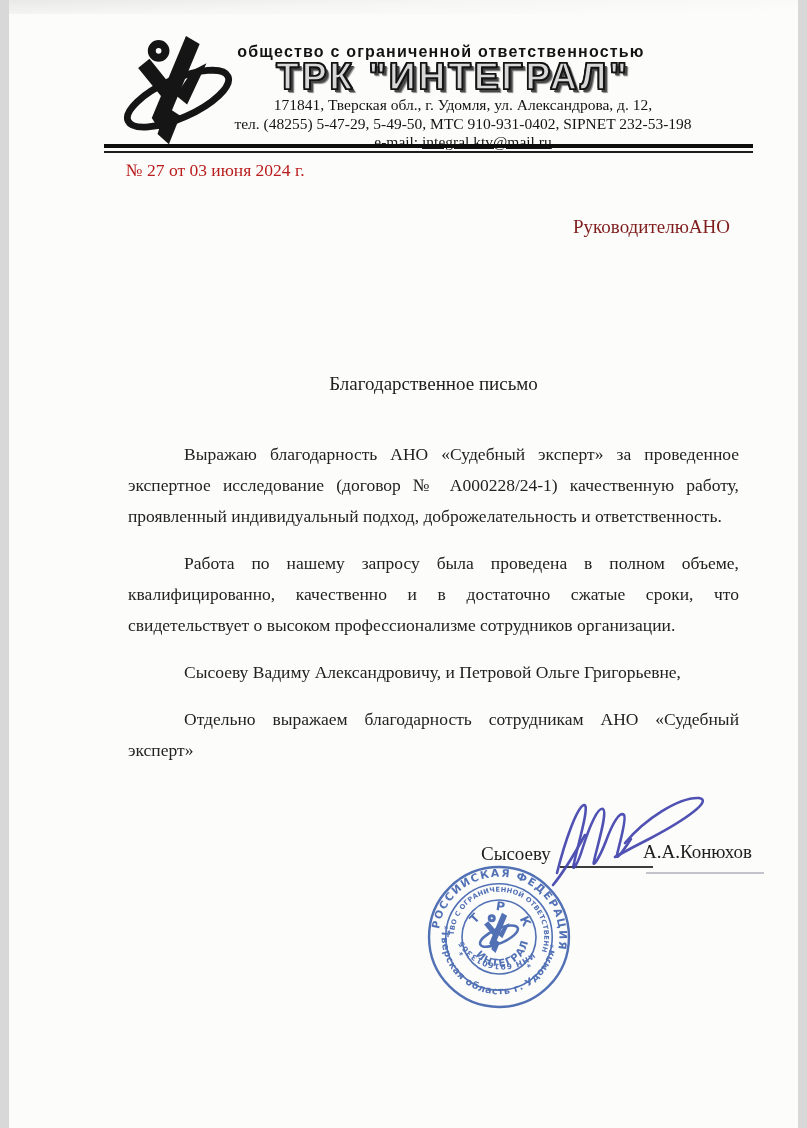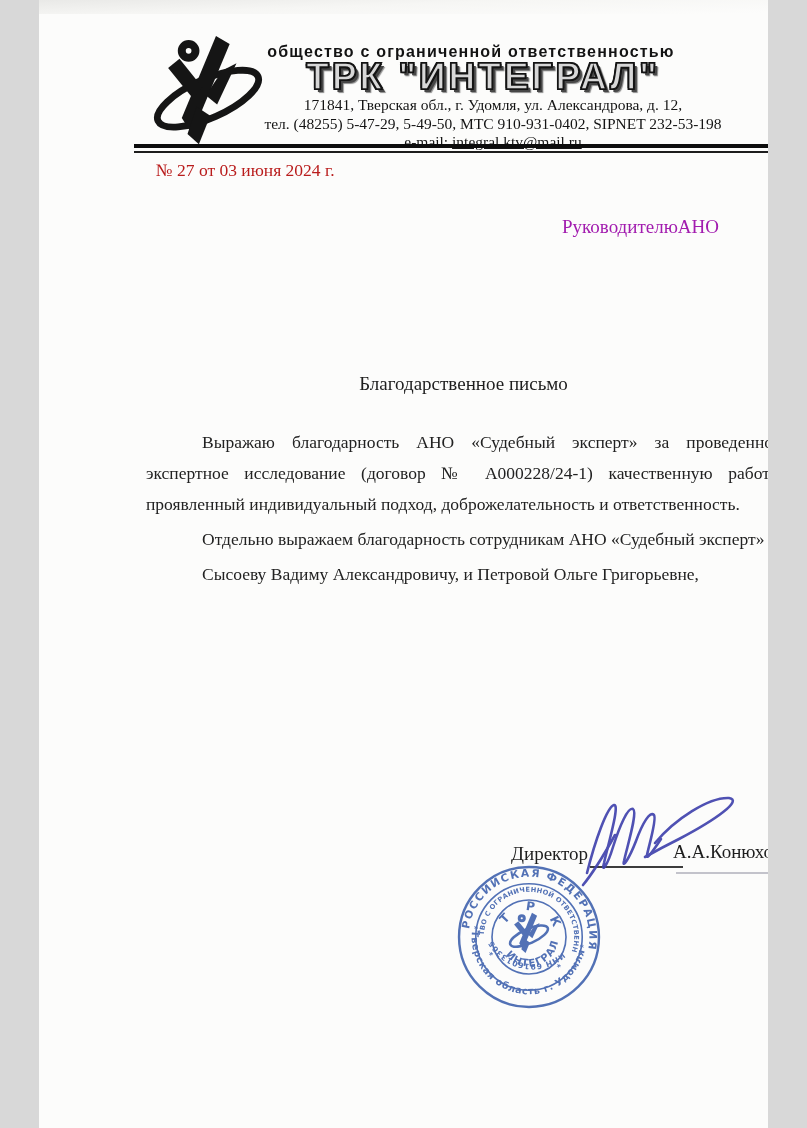--- a/index.html
+++ b/index.html
@@ -1,19 +1,19 @@
 <!DOCTYPE html>
 <html><head>
 <meta charset="utf-8">
 <style>
   html,body { margin:0; padding:0; background:#d8d8d8; }
   .page {
-    position:relative; width:709px; height:1128px; margin:0 auto;
+    position:relative; width:789px; height:1128px; margin:0 auto;
     background:#fcfcfb; overflow:hidden;
-    font-family:"Liberation Serif", serif; color:#1e1e1e;padding-left:20px;
+    font-family:"Liberation Serif", serif; color:#1e1e1e;
   }
   .scan-edge {
     position:absolute; left:0; top:0; width:807px; height:14px;
     background:linear-gradient(178deg, #e9e9e7 0%, #f6f6f4 40%, #fcfcfb 90%);
   }
   
   .lh-logo { position:absolute; left:112px; top:36px; width:114px; height:114px; color:#151515; }
   .org-type {
     position:absolute; left:206px; top:43px; width:452px; text-align:center;
     font-family:"Liberation Sans", sans-serif; font-weight:bold;
@@ -33,29 +33,29 @@
   }
   .email-line .email { text-decoration:underline; }
   .divider {
     position:absolute; left:95px; top:144px; width:649px; height:9px;
     border-top:4.5px solid #0d0d0d; border-bottom:2.2px solid #1d1d1d;
     box-sizing:border-box;
   }
   
   .reference { position:absolute; left:117px; top:160px; font-size:17.5px; color:#b91c1c; }
   .recipient {
-    position:absolute; right:49px; top:204px; text-align:right;
-    font-size:19px; line-height:45px; color:#a21caf;
+    position:absolute; right:68px; top:204px; text-align:right;
+    font-size:19px; line-height:45px; color:#7f1d1d;
   }
   .letter-title { position:absolute; left:103px; top:366px; width:643px; text-align:center; font-size:19px;margin-top:7px; }
   .body-text {
     position:absolute; left:103px; top:423px; width:643px;
     font-size:17.5px; line-height:31px; text-align:justify; color:#222;
   }
-  .body-text p { margin:4px; text-indent:56px; }
+  .body-text p { margin:16px; text-indent:56px; }
   
   .sig-role { position:absolute; left:472px; top:843px; font-size:19px; }
   .sig-line { position:absolute; left:551px; top:866px; width:93px; height:2px; background:#3c3c3c; }
   .sig-name { position:absolute; left:634px; top:841px; font-size:19px; }
   .sig-name-underline { position:absolute; left:637px; top:872px; width:118px; height:1.5px; background:#c3c3cb; }
   .signature-svg { position:absolute; left:518px; top:789px; width:210px; height:104px; }
   
   .stamp-svg { position:absolute; left:417px; top:864px; width:146px; height:146px; opacity:.92; color:#4466b0; }
   .stamp-svg text { font-family:"DejaVu Sans", sans-serif; font-weight:bold; fill:currentColor; }
   .hidden-defs { position:absolute; width:0; height:0; overflow:hidden; }
@@ -96,25 +96,26 @@
   <div class="reference">№ 27 от 03 июня 2024 г.</div>
 
   <div class="recipient">
     <div>РуководителюАНО</div>
   </div>
 
   <div class="letter-title">Благодарственное письмо</div>
 
   <div class="body-text">
     <p>Выражаю благодарность АНО «Судебный эксперт» за проведенное экспертное исследование (договор № А000228/24-1) качественную работу, проявленный индивидуальный подход, доброжелательность и ответственность.</p>
+    <p>Работа по нашему запросу была проведена в полном объеме, квалифицированно, качественно и в достаточно сжатые сроки, что свидетельствует о высоком профессионализме сотрудников организации.</p>
+    <p>Сысоеву Вадиму Александровичу, и Петровой Ольге Григорьевне,</p>
     <p>Отдельно выражаем благодарность сотрудникам АНО «Судебный эксперт»</p>
-    <p>Сысоеву Вадиму Александровичу, и Петровой Ольге Григорьевне,</p>
   </div>
 
-  <div class="sig-role">Директор</div>
+  <div class="sig-role">Сысоеву</div>
   <div class="sig-line"></div>
   <div class="sig-name">А.А.Конюхов</div>
   <div class="sig-name-underline"></div>
 
   <svg class="signature-svg" viewBox="0 0 210 104">
     <g fill="none" stroke="#4143ad" stroke-width="2.6" stroke-linecap="round" opacity="0.92">
       <path d="M 30 84 C 38 52 50 18 57 16 C 63 15 52 52 47 74 C 44 84 50 78 56 58 C 63 36 71 18 76 20 C 81 23 70 58 67 72 C 65 80 72 70 79 52 C 86 33 93 22 97 26 C 100 30 92 56 90 66 C 89 72 96 62 104 50"></path>
       <path d="M 98 54 C 118 30 152 8 172 9 C 186 11 160 30 122 50 C 108 57 97 63 88 68"></path>
       <path d="M 58 46 C 48 64 36 84 26 96"></path>
     </g>

